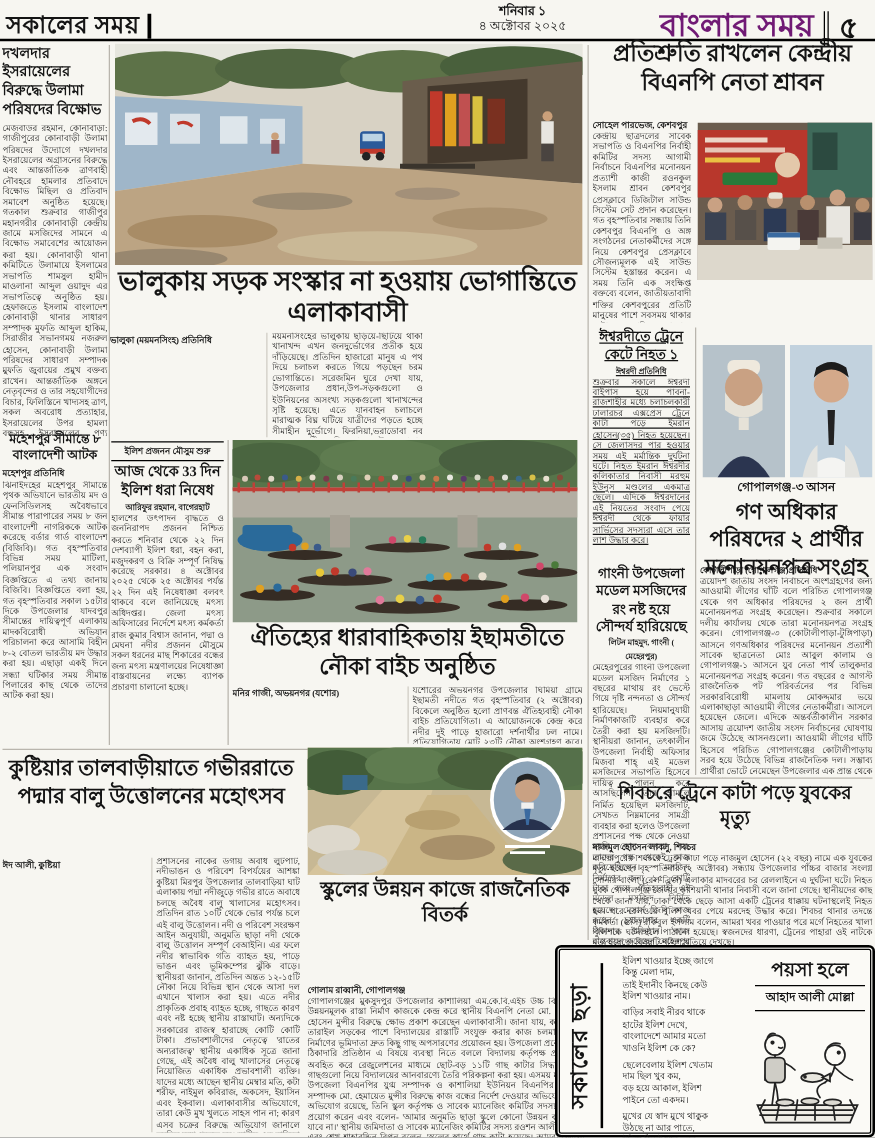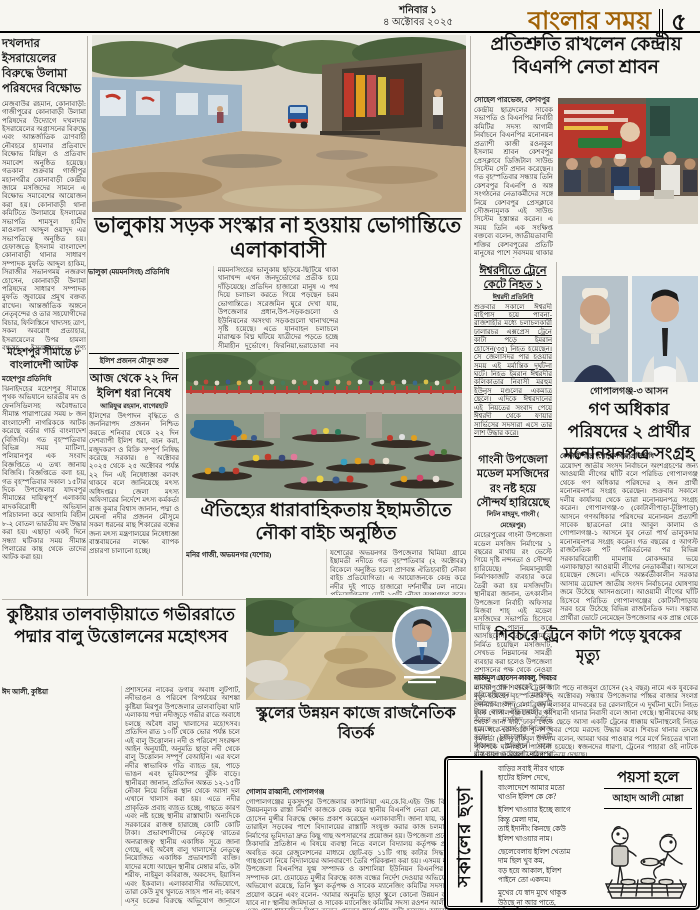--- a/index.html
+++ b/index.html
@@ -16,26 +16,30 @@
   .cols2{column-count:2;column-gap:8px;column-rule:1px solid #cfccc4;}
   .cols3{column-count:3;column-gap:9px;column-rule:1px solid #cfccc4;}
   .pre{white-space:pre-line;}
   svg{display:block;}
 </style>
 </head>
 <body>
 
 <div class="page">
 
+  <div class="abs" style="left:5px;top:5px;display:flex;align-items:center;">
+    <span style="font-size:19px;font-weight:800;letter-spacing:.5px;">সকালের সময়</span>
+    <span style="display:inline-block;width:3px;height:20px;background:#000;margin-left:6px;"></span>
+  </div>
   <div class="abs ctr" style="left:373px;top:4px;width:90px;line-height:1.2;">
     <div style="font-size:10px;font-weight:800;">শনিবার ১</div>
     <div style="font-size:10px;">৪ অক্টোবর ২০২৫</div>
   </div>
   <div class="abs" style="left:528px;top:1px;display:flex;align-items:center;">
-    <span style="font-size:25px;font-weight:800;color:#a16207;">বাংলার সময়</span>
+    <span style="font-size:25px;font-weight:800;color:#701a75;">বাংলার সময়</span>
     <span style="font-size:24px;font-weight:800;border-left:4px double #000;padding:0 4px 0 8px;margin-left:8px;height:28px;display:inline-flex;align-items:center;">৫</span>
   </div>
   <div class="abs rule" style="left:0;top:31px;width:700px;height:2px;"></div>
 
   <div class="abs hairline-v" style="left:87px;top:36px;height:560px;"></div>
   <div class="abs hairline-v" style="left:470px;top:36px;height:716px;"></div>
   <div class="abs hairline-v" style="left:182px;top:352px;height:244px;"></div>
   <div class="abs hairline-v" style="left:556px;top:262px;height:358px;"></div>
   <div class="abs hairline-h" style="left:2px;top:599px;width:464px;"></div>
   <div class="abs hairline-h" style="left:474px;top:622px;width:224px;"></div>
@@ -97,21 +101,21 @@
   </div>
 
   <div class="abs hd ctr" style="left:88px;top:213px;width:380px;font-size:21px;line-height:1.18;">ভালুকায় সড়ক সংস্কার না হওয়ায় ভোগান্তিতে এলাকাবাসী</div>
   <div class="abs cols3" style="left:88px;top:266px;width:380px;height:84px;overflow:hidden;">
     <div class="byline">ভালুকা (ময়মনসিংহ) প্রতিনিধি</div>
     <div class="body-txt">ময়মনসিংহের ভালুকায় ছড়িয়ে-ছিটিয়ে থাকা খানাখন্দ এখন জনদুর্ভোগের প্রতীক হয়ে দাঁড়িয়েছে। প্রতিদিন হাজারো মানুষ এ পথ দিয়ে চলাচল করতে গিয়ে পড়ছেন চরম ভোগান্তিতে। সরেজমিন ঘুরে দেখা যায়, উপজেলার প্রধান,উপ-সড়কগুলো ও ইউনিয়নের অসংখ্য সড়কগুলো খানাখন্দের সৃষ্টি হয়েছে। এতে যানবাহন চলাচলে মারাত্মক বিঘ্ন ঘটিয়ে যাত্রীদের পড়তে হচ্ছে সীমাহীন দুর্ভোগে। ফিরনিয়া,ভরাডোবা নব অম্বর ৬০ টির অধিক স্থান। পৌর এলাকার বাসিন্দা আরকিল মিয়া বলেন, অনেকদিন ধরে সংস্কার না হওয়ায় ভালুকার বিভিন্ন সড়ক ও উপ সড়কগুলোর বেহাল দশা। কর্তৃপক্ষকে দ্রুত ব্যবস্থা নেয়া প্রয়োজন। ঝুড়িয়ারা জগনদ,বীরবিল ধরে এসব সড়কের সংস্কার হয়নি। সামান্য বৃষ্টিতেই রাস্তার পার্শ্বগুলোতে পানি জমে ছোট ছোট জলাশয়ের মতো অবস্থার সৃষ্টি হয়। এতে লাগামহীন মোটরসাইকেল ও অটোরিকশা দুর্ঘটনার শিকার হচ্ছে। যানবাহন চালকরা অভিযোগ করেন, রাস্তায় গর্ত এড়াতে গিয়ে প্রায়ই দুর্ঘটনার ঝুঁকিতে পড়তে হচ্ছে। অনিয়মে গাড়ির গন্তব্যে যেতে অতিরিক্ত সময় লেগে যাচ্ছে। অন্যদিকে যাত্রীরা ভোগান্তিতে, বৃষ্টির পানি জমে এসব রাস্তা কাদা-পানিতে একাকার হয়ে যায়। এ বিষয়ে উপজেলা নির্বাহী অফিসার হাসান আলম জানান, জেলার নিম্নাঞ্চল অনুযায়ী ব্যবস্থা নেয়া হবে। স্থানীয়রা দ্রুত সংস্কারের দাবি জানিয়েছেন।</div>
   </div>
 
   <div class="abs" style="left:89px;top:353px;width:90px;">
     <div class="ctr" style="font-size:7px;font-weight:800;border-top:1px solid #000;border-bottom:1px solid #000;padding:1px 0;text-align:center;">ইলিশ প্রজনন মৌসুম শুরু</div>
-    <div class="hd ctr" style="font-size:11.5px;line-height:1.3;margin-top:2px;">আজ থেকে ২২ দিন ইলিশ ধরা নিষেধ</div>
+    <div class="hd ctr" style="font-size:11.5px;line-height:1.3;margin-top:2px;">আজ থেকে 33 দিন ইলিশ ধরা নিষেধ</div>
     <div class="byline ctr" style="font-size:6.5px;">আরিফুর রহমান, বাগেরহাট</div>
     <div class="body-txt" style="height:178px;">ইলিশের উৎপাদন বৃদ্ধিতে ও জননিরাপদ প্রজনন নিশ্চিত করতে শনিবার থেকে ২২ দিন দেশব্যাপী ইলিশ ধরা, বহন করা, মজুদকরণ ও বিক্রি সম্পূর্ণ নিষিদ্ধ করেছে সরকার। ৪ অক্টোবর ২০২৫ থেকে ২৫ অক্টোবর পর্যন্ত ২২ দিন এই নিষেধাজ্ঞা বলবৎ থাকবে বলে জানিয়েছে মৎস্য অধিদপ্তর। জেলা মৎস্য অফিসারের নির্দেশে মৎস্য কর্মকর্তা রাজ কুমার বিশ্বাস জানান, পদ্মা ও মেঘনা নদীর প্রজনন মৌসুমে সকল ধরনের মাছ শিকারের বন্ধের জন্য মৎস্য মন্ত্রণালয়ের নিষেধাজ্ঞা বাস্তবায়নের লক্ষ্যে ব্যাপক প্রচারণা চালানো হচ্ছে।</div>
   </div>
 
   <div class="abs" style="left:186px;top:352px;width:276px;height:146px;">
     <svg width="276" height="146" viewBox="0 0 276 146">
       <rect width="276" height="146" fill="#8d9a88"></rect>
       <rect width="276" height="40" fill="#57744a"></rect>
       <ellipse cx="30" cy="18" rx="40" ry="16" fill="#4a6540"></ellipse>
       <ellipse cx="120" cy="14" rx="50" ry="15" fill="#5f7c50"></ellipse>
@@ -343,28 +347,28 @@
 
   <div class="abs hd ctr" style="left:484px;top:626px;width:208px;font-size:15px;line-height:1.3;">শিবচরে ট্রেনে কাটা পড়ে যুবকের মৃত্যু</div>
   <div class="abs" style="left:474px;top:672px;width:224px;">
     <div class="byline">নাজমুল হোসেন লাবলু, শিবচর</div>
     <div class="body-txt" style="height:72px;">মাদারীপুরের শিবচরে ট্রেনে কাটা পড়ে নাজমুল হোসেন (২২ বছর) নামে এক যুবকের মৃত্যু হয়েছে। বৃহস্পতিবার (২ অক্টোবর) সন্ধ্যায় উপজেলার পাঁচ্চর বাজার সংলগ্ন সোনার বাংলা (রেল ব্রিজ) এলাকার মাদবরের চর রেললাইনে এ দুর্ঘটনা ঘটে। নিহত যুবক গোপালগঞ্জ জেলার কাশিয়ানী থানার নিবাসী বলে জানা গেছে। স্থানীয়দের কাছ থেকে জানা যায়, ঢাকা থেকে ছেড়ে আসা একটি ট্রেনের ধাক্কায় ঘটনাস্থলেই নিহত হন। পরে রেলওয়ে পুলিশ খবর পেয়ে মরদেহ উদ্ধার করে। শিবচর থানার তদন্তে কর্মকর্তা (ওসি) রকিবুল ইসলাম বলেন, আমরা খবর পাওয়ার পরে মর্গে নিহতের খালা পুলিশকে ঘটনাস্থলে পাঠানো হয়েছে। স্বজনদের ধারণা, ট্রেনের পাহারা ওই নাটকে মৃত্যু হয়েছে। বিষয়টি পুলিশ খতিয়ে দেখছে।</div>
   </div>
 
   <div class="abs" style="left:444px;top:756px;width:252px;height:150px;border:2px solid #000;border-radius:5px;background:#fbfaf6;box-shadow:inset 0 0 0 1px #fbfaf6, inset 0 0 0 2px #000;">
     <div class="abs" style="left:-46px;top:62px;width:132px;text-align:center;transform:rotate(-90deg);font-size:18px;font-weight:900;border-bottom:2px solid #000;letter-spacing:1px;">সকালের ছড়া</div>
     <div class="abs" style="left:52px;top:7px;width:102px;font-size:7.2px;line-height:1.3;">
+      <div class="pre" style="margin-bottom:4px;">ইলিশ খাওয়ার ইচ্ছে জাগে
+কিন্তু মেলা দাম,
+তাই ইদানীং কিনছে কেউ
+ইলিশ খাওয়ার নাম।</div>
       <div class="pre" style="margin-bottom:4px;">বাড়ির সবাই নীরব থাকে
 হাটের ইলিশ দেখে,
 বাংলাদেশে আমার মতো
 খাওনি ইলিশ কে কে?</div>
-      <div class="pre" style="margin-bottom:4px;">ইলিশ খাওয়ার ইচ্ছে জাগে
-কিন্তু মেলা দাম,
-তাই ইদানীং কিনছে কেউ
-ইলিশ খাওয়ার নাম।</div>
       <div class="pre" style="margin-bottom:4px;">ছেলেবেলায় ইলিশ খেতাম
 দাম ছিল খুব কম,
 বড় হয়ে আকাল, ইলিশ
 পাইনে তো একদম।</div>
       <div class="pre">মুখের যে স্বাদ মুখে থাকুক
 উঠছে না আর পাতে,
 ইলিশ ঠিকই খাব তবে
 পয়সা হলে হাতে!</div>
     </div>
     <div class="abs ctr" style="left:158px;top:10px;width:88px;">

